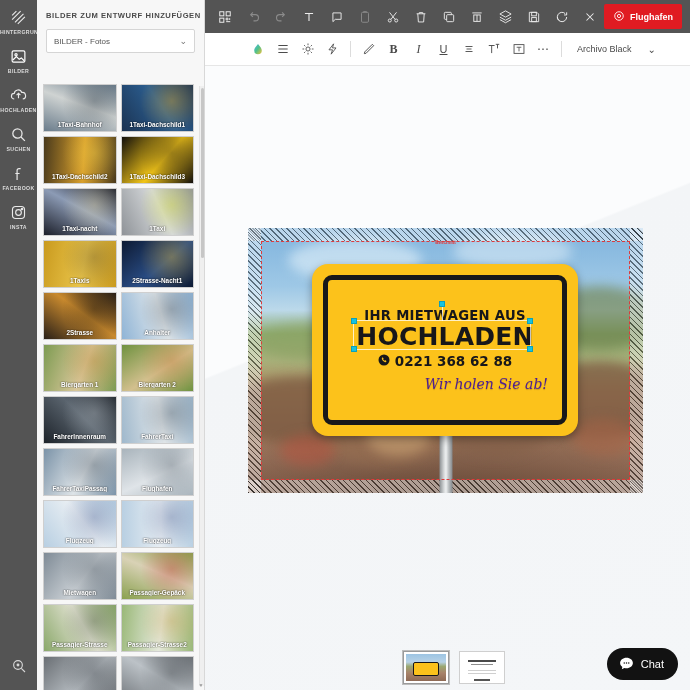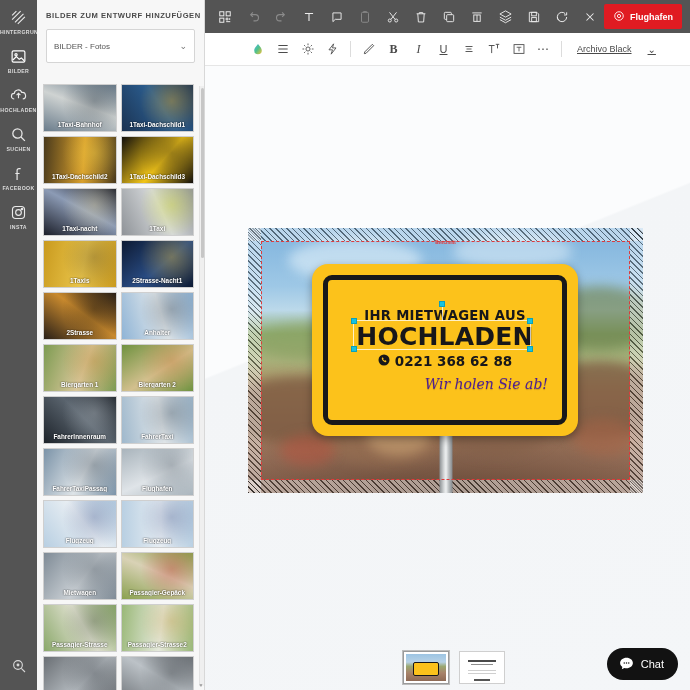--- a/index.html
+++ b/index.html
@@ -39,21 +39,21 @@
   
   #panel {
     position:absolute; left:37px; top:0; width:168px; height:690px;
     background:#f7f7f7; border-right:1px solid #d8d8d8; z-index:20;
   }
   #panel-title {
     font-size:7.6px; font-weight:700; letter-spacing:.55px;
     color:#4a4a4a; padding:11px 0 0 9px;
   }
   .panel-field {
-    margin:9px 9px 0 9px; height:34px; background:#fff;
+    margin:9px 9px 0 9px; height:24px; background:#fff;
     border:1px solid #d5d5d5; border-radius:2px;
     display:flex; align-items:center; padding:0 7px;
     font-size:8px; color:#555; cursor:pointer;
   }
   .panel-field .cv { margin-left:auto; color:#777; font-size:9px; }
   #search-field { color:#9a9a9a; }
   #gallery-wrap {
     position:absolute; top:84px; left:6px; right:3px; bottom:0;
     overflow:hidden;
   }
@@ -107,21 +107,21 @@
     background:#ffffff; border-bottom:1px solid #e6e6e6;
     display:flex; align-items:center; z-index:25;
   }
   .tb2-btn {
     width:25px; height:33px; display:flex; align-items:center;
     justify-content:center; color:#4a4a4a; cursor:pointer; font-size:11px;
   }
   .tb2-div { width:1px; height:16px; background:#dcdcdc; margin:0 5px; }
   #font-select {
     display:flex; align-items:center; gap:16px; font-size:9px;
-    color:#4a4a4a; margin-left:10px; cursor:pointer;text-decoration:underline;
+    color:#4a4a4a; margin-left:10px; cursor:pointer;
   }
 
   
   #stage {
     position:absolute; left:205px; top:66px; right:0; bottom:0;
     background:#ffffff; overflow:hidden; z-index:10;
   }
   #stage-shade {
     position:absolute; inset:0;
     background:linear-gradient(158deg,#fbfcfd 0%,#fbfcfd 38%,#f3f5f7 38.3%,#f4f6f8 100%);

